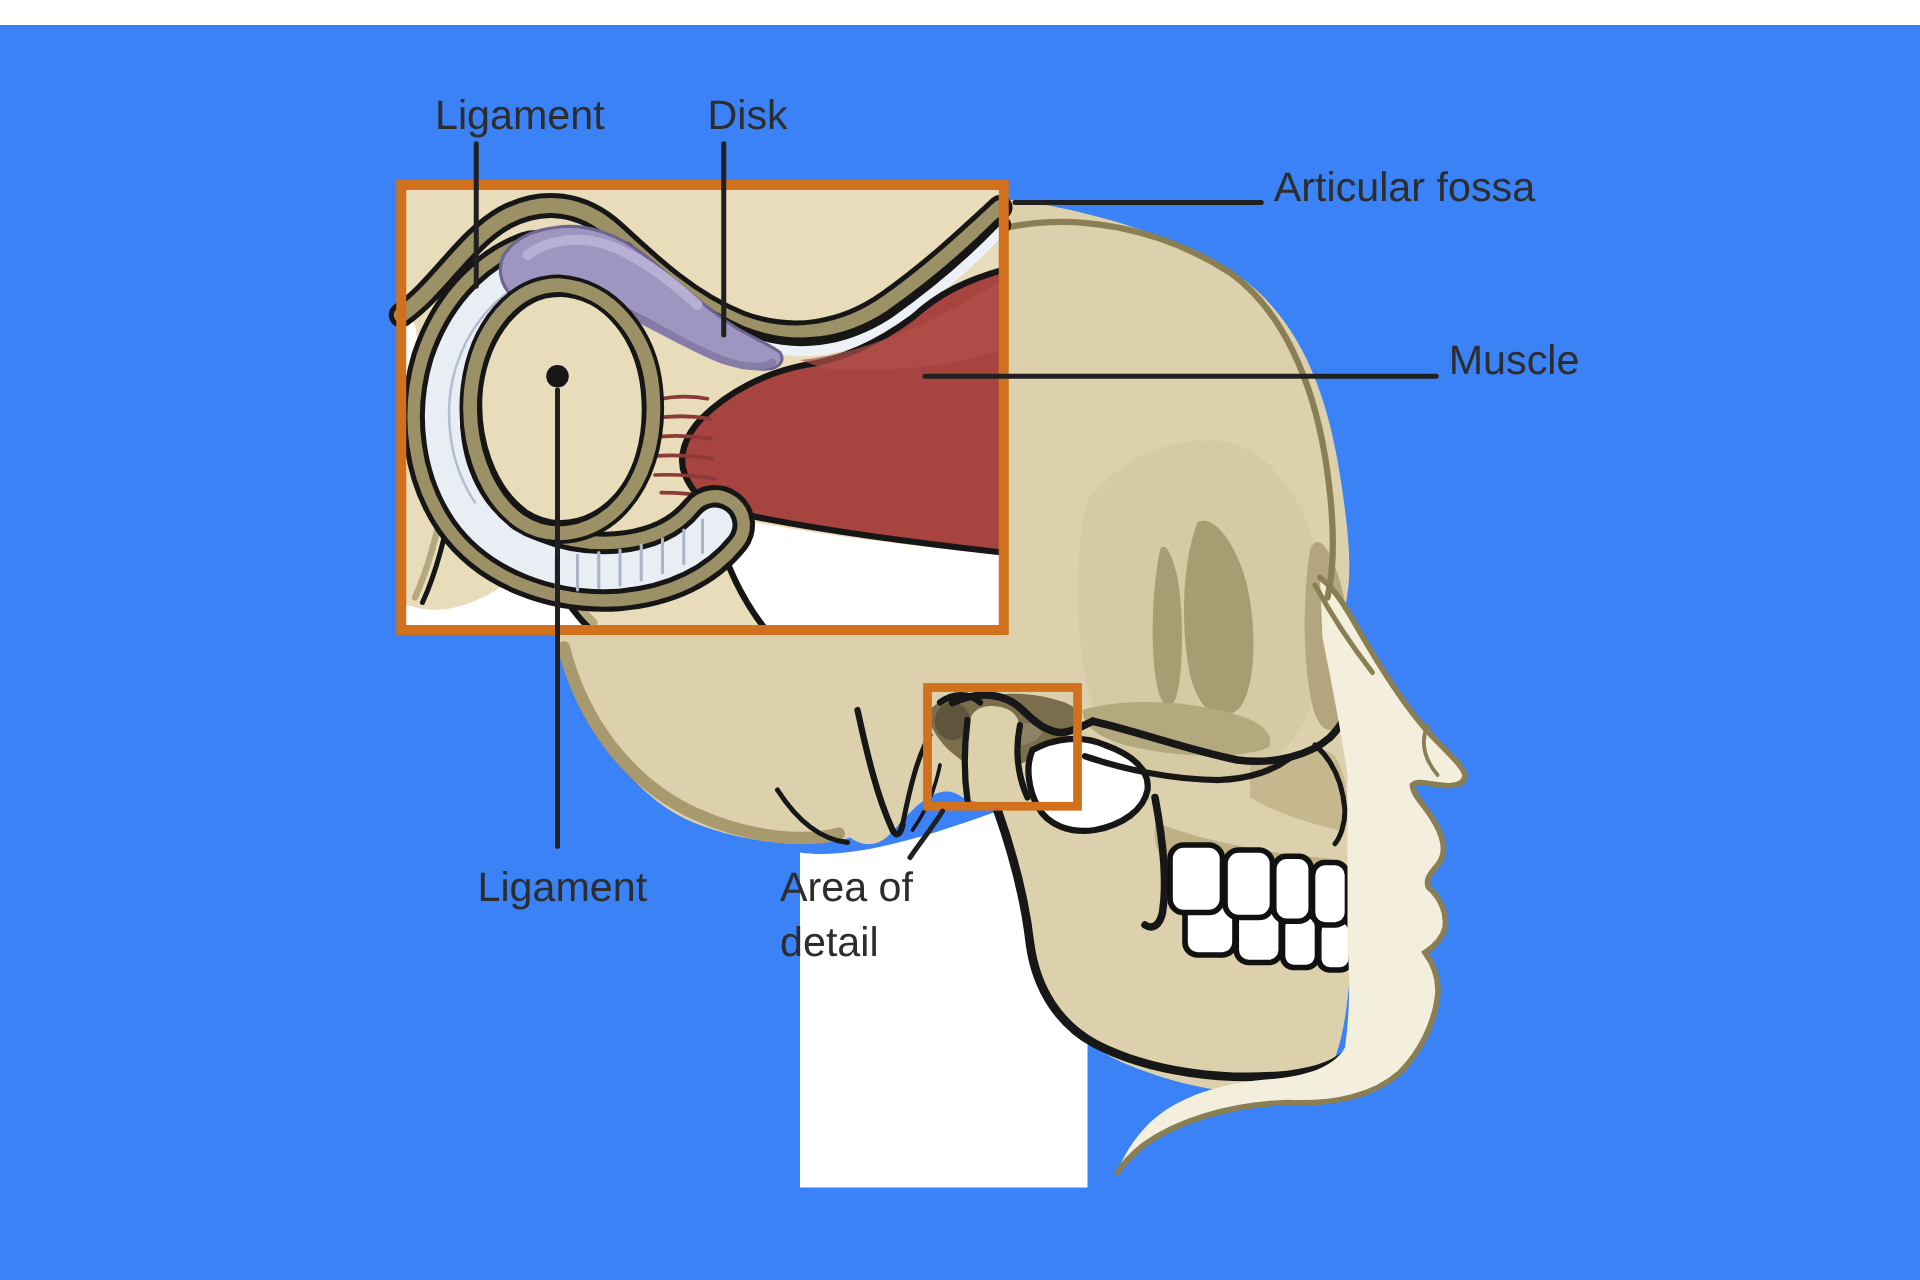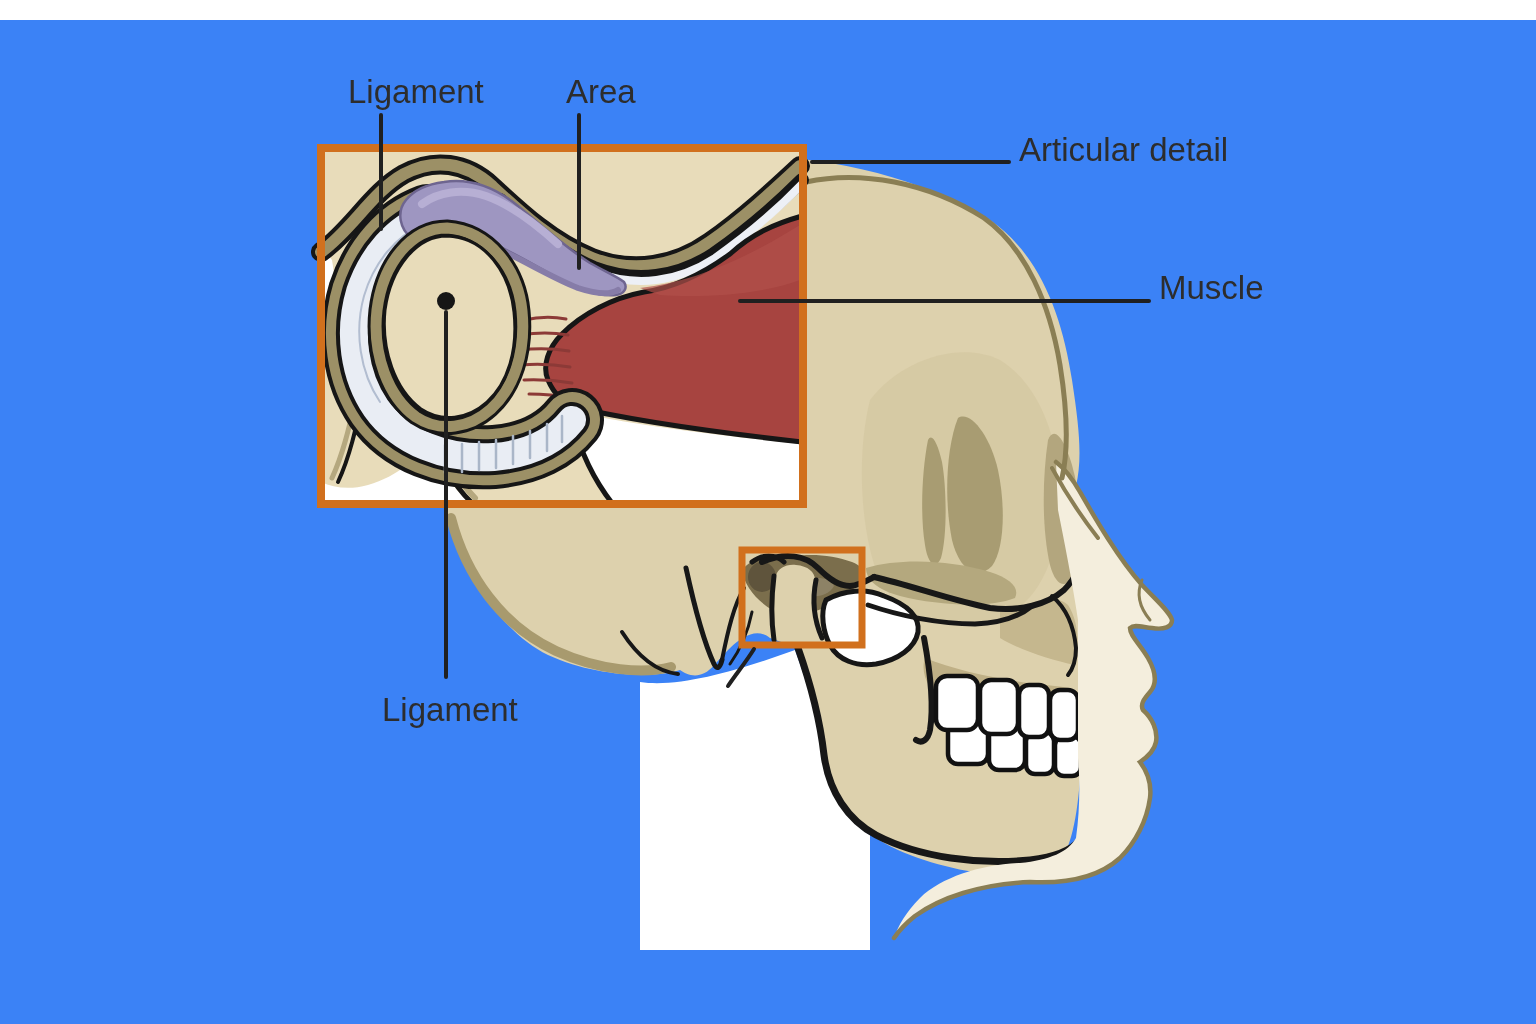--- a/index.html
+++ b/index.html
@@ -305,22 +305,26 @@
     <path d="M 579 95 L 579 248"></path>
     <path d="M 812 142 L 1009 142"></path>
     <path d="M 740 281 L 1149 281"></path>
     <path d="M 446 292 L 446 657"></path>
     <path d="M 728 666 C 736 654, 746 642, 754 629"></path>
   </g>
 </svg>
 
   <div class="label" style="left:348px;top:52px;">Ligament</div>
 
-  <div class="label" style="left:566px;top:52px;">Area</div>
-
-  <div class="label" style="left:1019px;top:110px;">Articular detail</div>
+  <div class="label" style="left:566px;top:52px;">Disk</div>
+
+  <div class="label" style="left:1019px;top:110px;">Articular fossa</div>
 
   <div class="label" style="left:1159px;top:248px;">Muscle</div>
 
   <div class="label" style="left:382px;top:670px;">Ligament</div>
 
+  <div class="label two-line" style="left:624px;top:668px;">
+    <div>Area of</div>
+    <div>detail</div>
+  </div>
 
 </div>
 
 </body></html>

